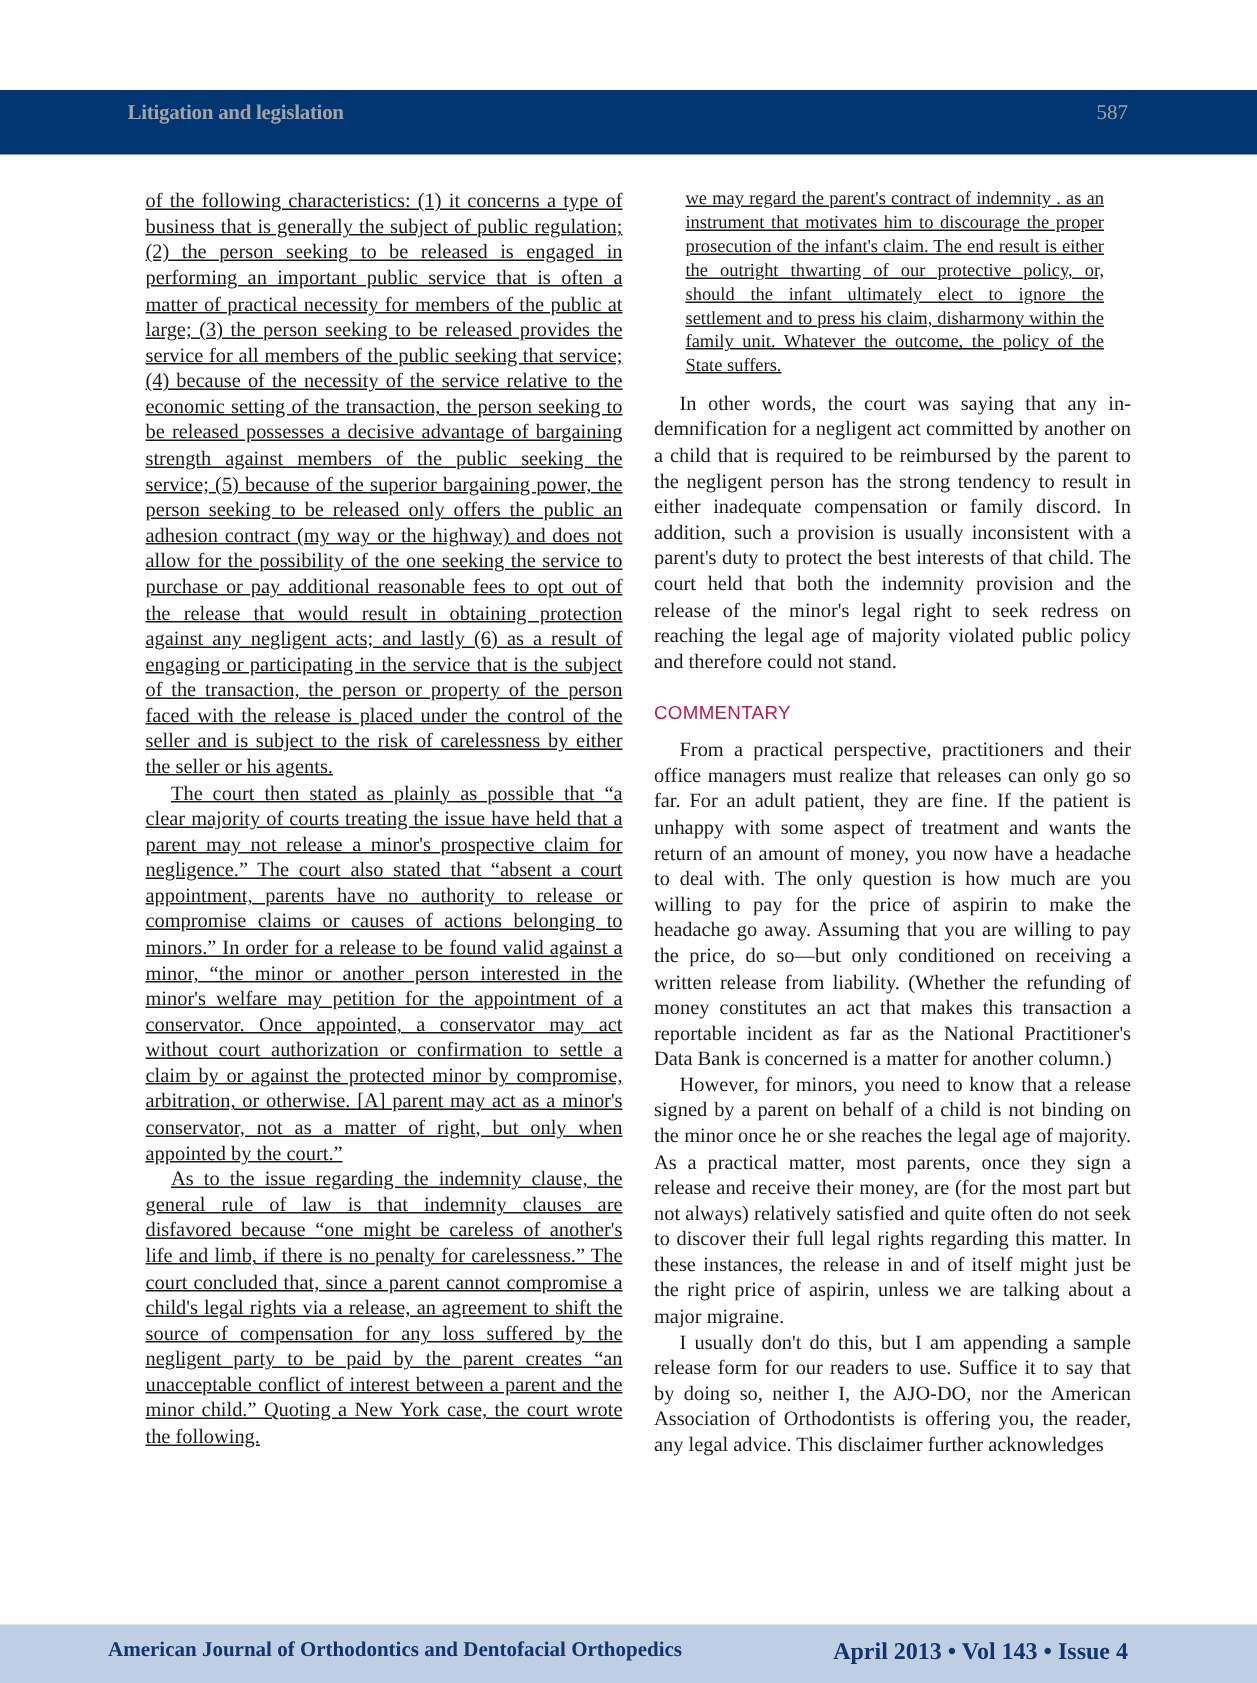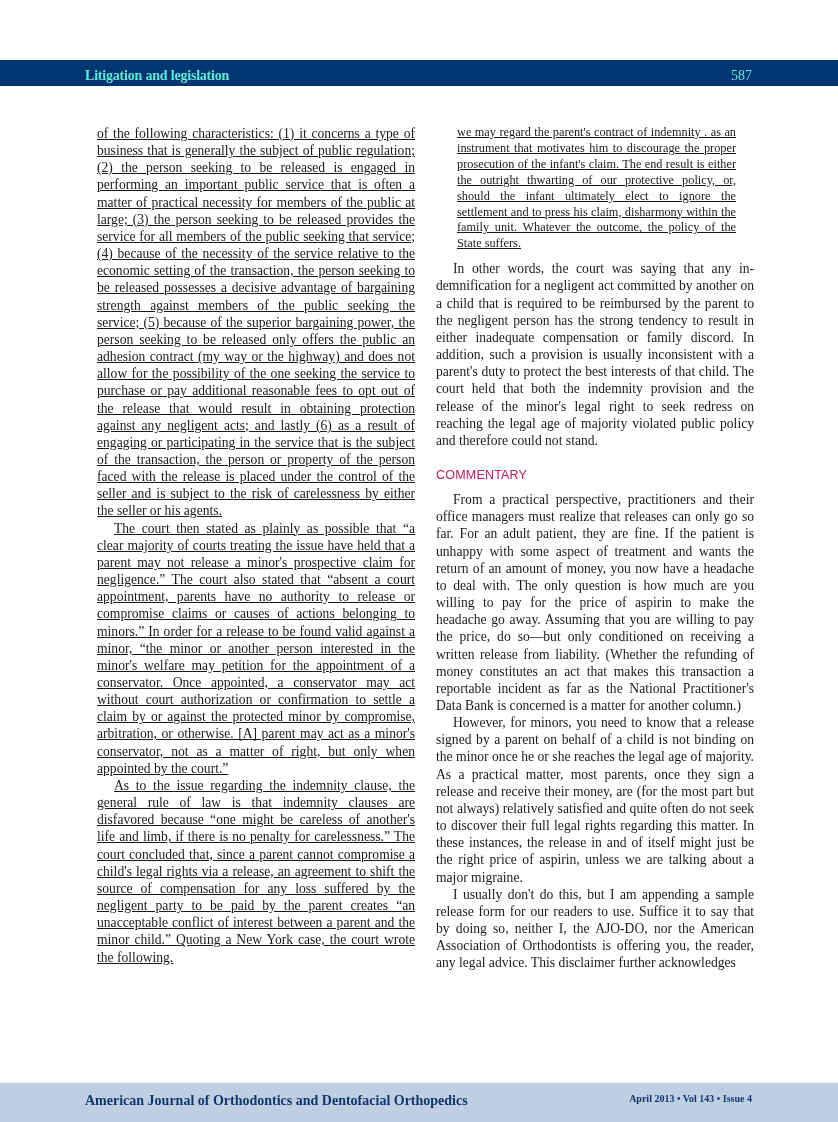--- a/index.html
+++ b/index.html
@@ -2,22 +2,22 @@
 <html><head>
 <meta charset="utf-8">
 <style>
   html, body { margin: 0; padding: 0; }
   body {
     width: 838px; height: 1122px; position: relative; overflow: hidden;
     background: #ffffff; color: #1a1a1a;
     font-family: "Liberation Serif", "DejaVu Serif", serif;
   }
   .header-bar {
-    position: absolute; left: 0; top: 60px; width: 838px; height: 26px;
-    background: #023672; color: #5eead4;
+    position: absolute; left: 0; top: 60px; width: 838px; height: 43px;
+    background: #023672; color: #a3a3a3;
   }
   .header-title {
     position: absolute; left: 85px; top: 8px; font-size: 14px; font-weight: bold;
     letter-spacing: -0.2px;
   }
   .header-page {
     position: absolute; right: 86px; top: 8px; font-size: 14px; font-weight: normal;
   }
   .col {
     position: absolute; top: 125px; width: 318px;
@@ -37,24 +37,24 @@
   .section-heading {
     font-family: "Liberation Sans", "DejaVu Sans", sans-serif;
     color: #be185d; font-size: 12.5px; letter-spacing: 0.2px;
     margin: 18px 0 7px 0;
   }
   .footer-bar {
     position: absolute; left: 0; top: 1083px; width: 838px; height: 39px;
     background: #bfcfe3; color: #12356b;
   }
   .footer-journal {
-    position: absolute; left: 85px; top: 10px; font-size: 14px; font-weight: bold;
+    position: absolute; left: 72px; top: 10px; font-size: 14px; font-weight: bold;
   }
   .footer-issue {
-    position: absolute; right: 86px; top: 10px; font-size: 10px; font-weight: bold;
+    position: absolute; right: 86px; top: 10px; font-size: 16px; font-weight: bold;
   }
 </style>
 </head>
 <body>
 
 <div class="header-bar">
   <span class="header-title">Litigation and legislation</span>
   <span class="header-page">587</span>
 </div>
 

